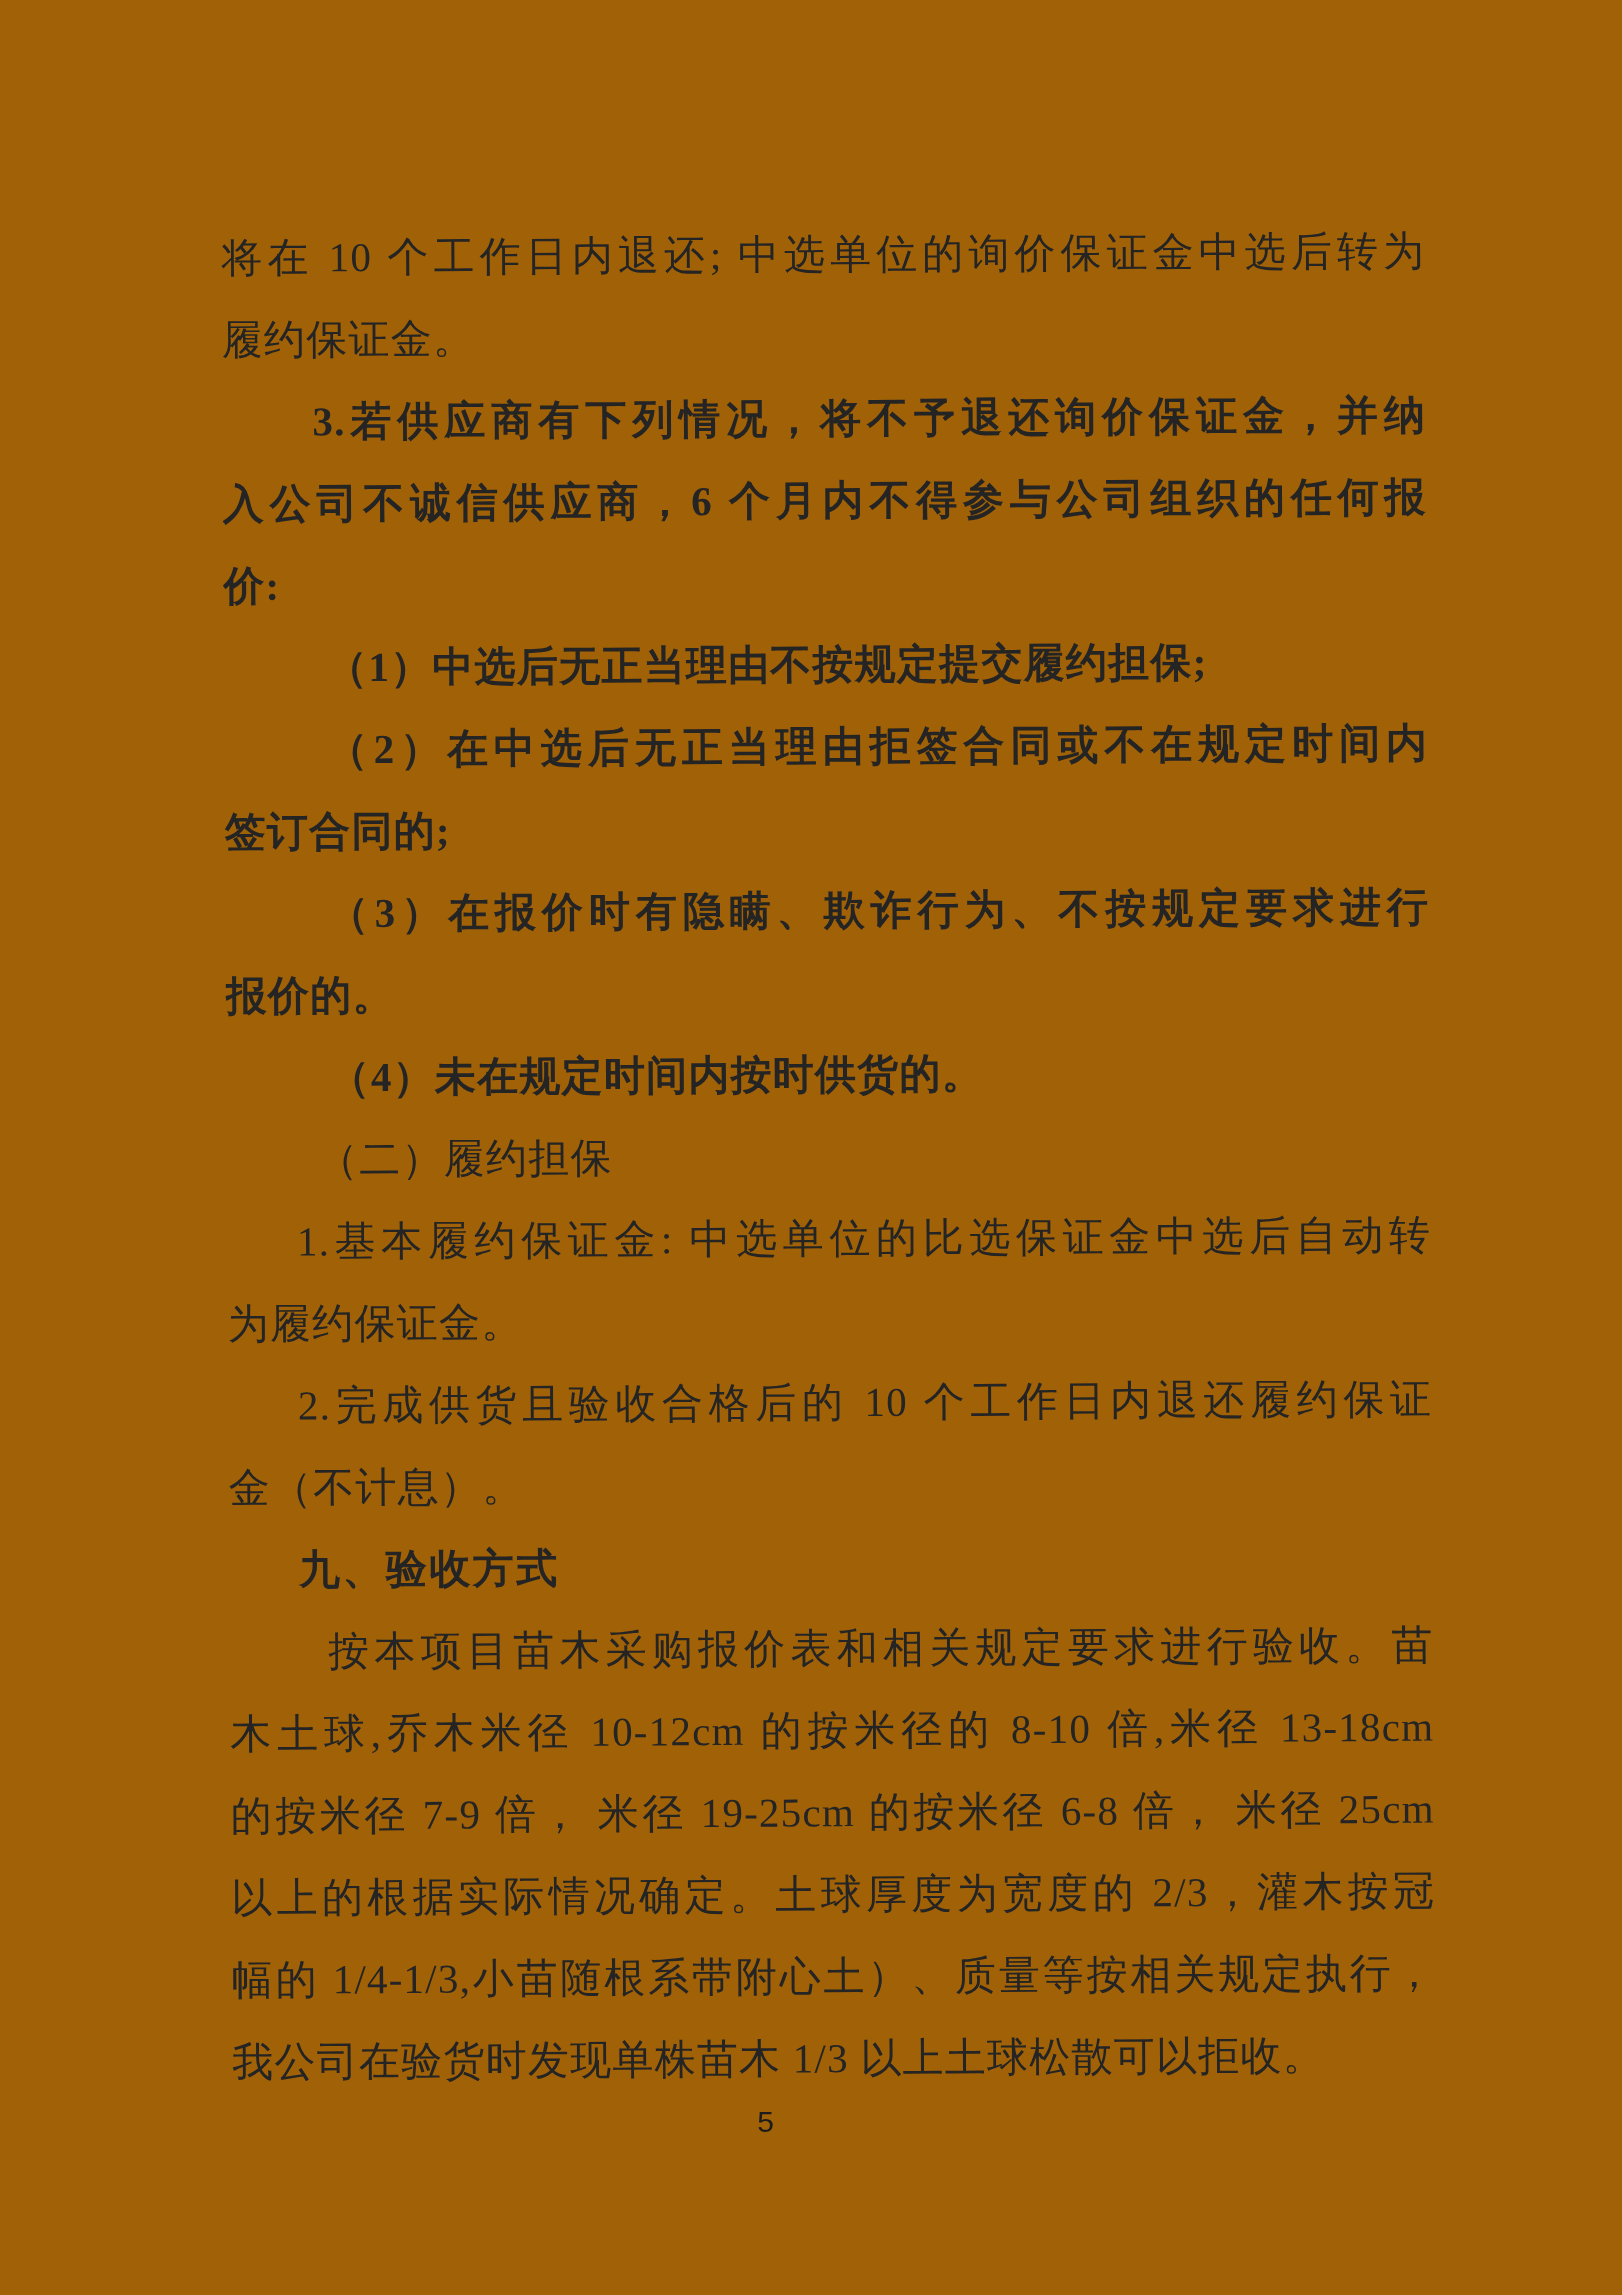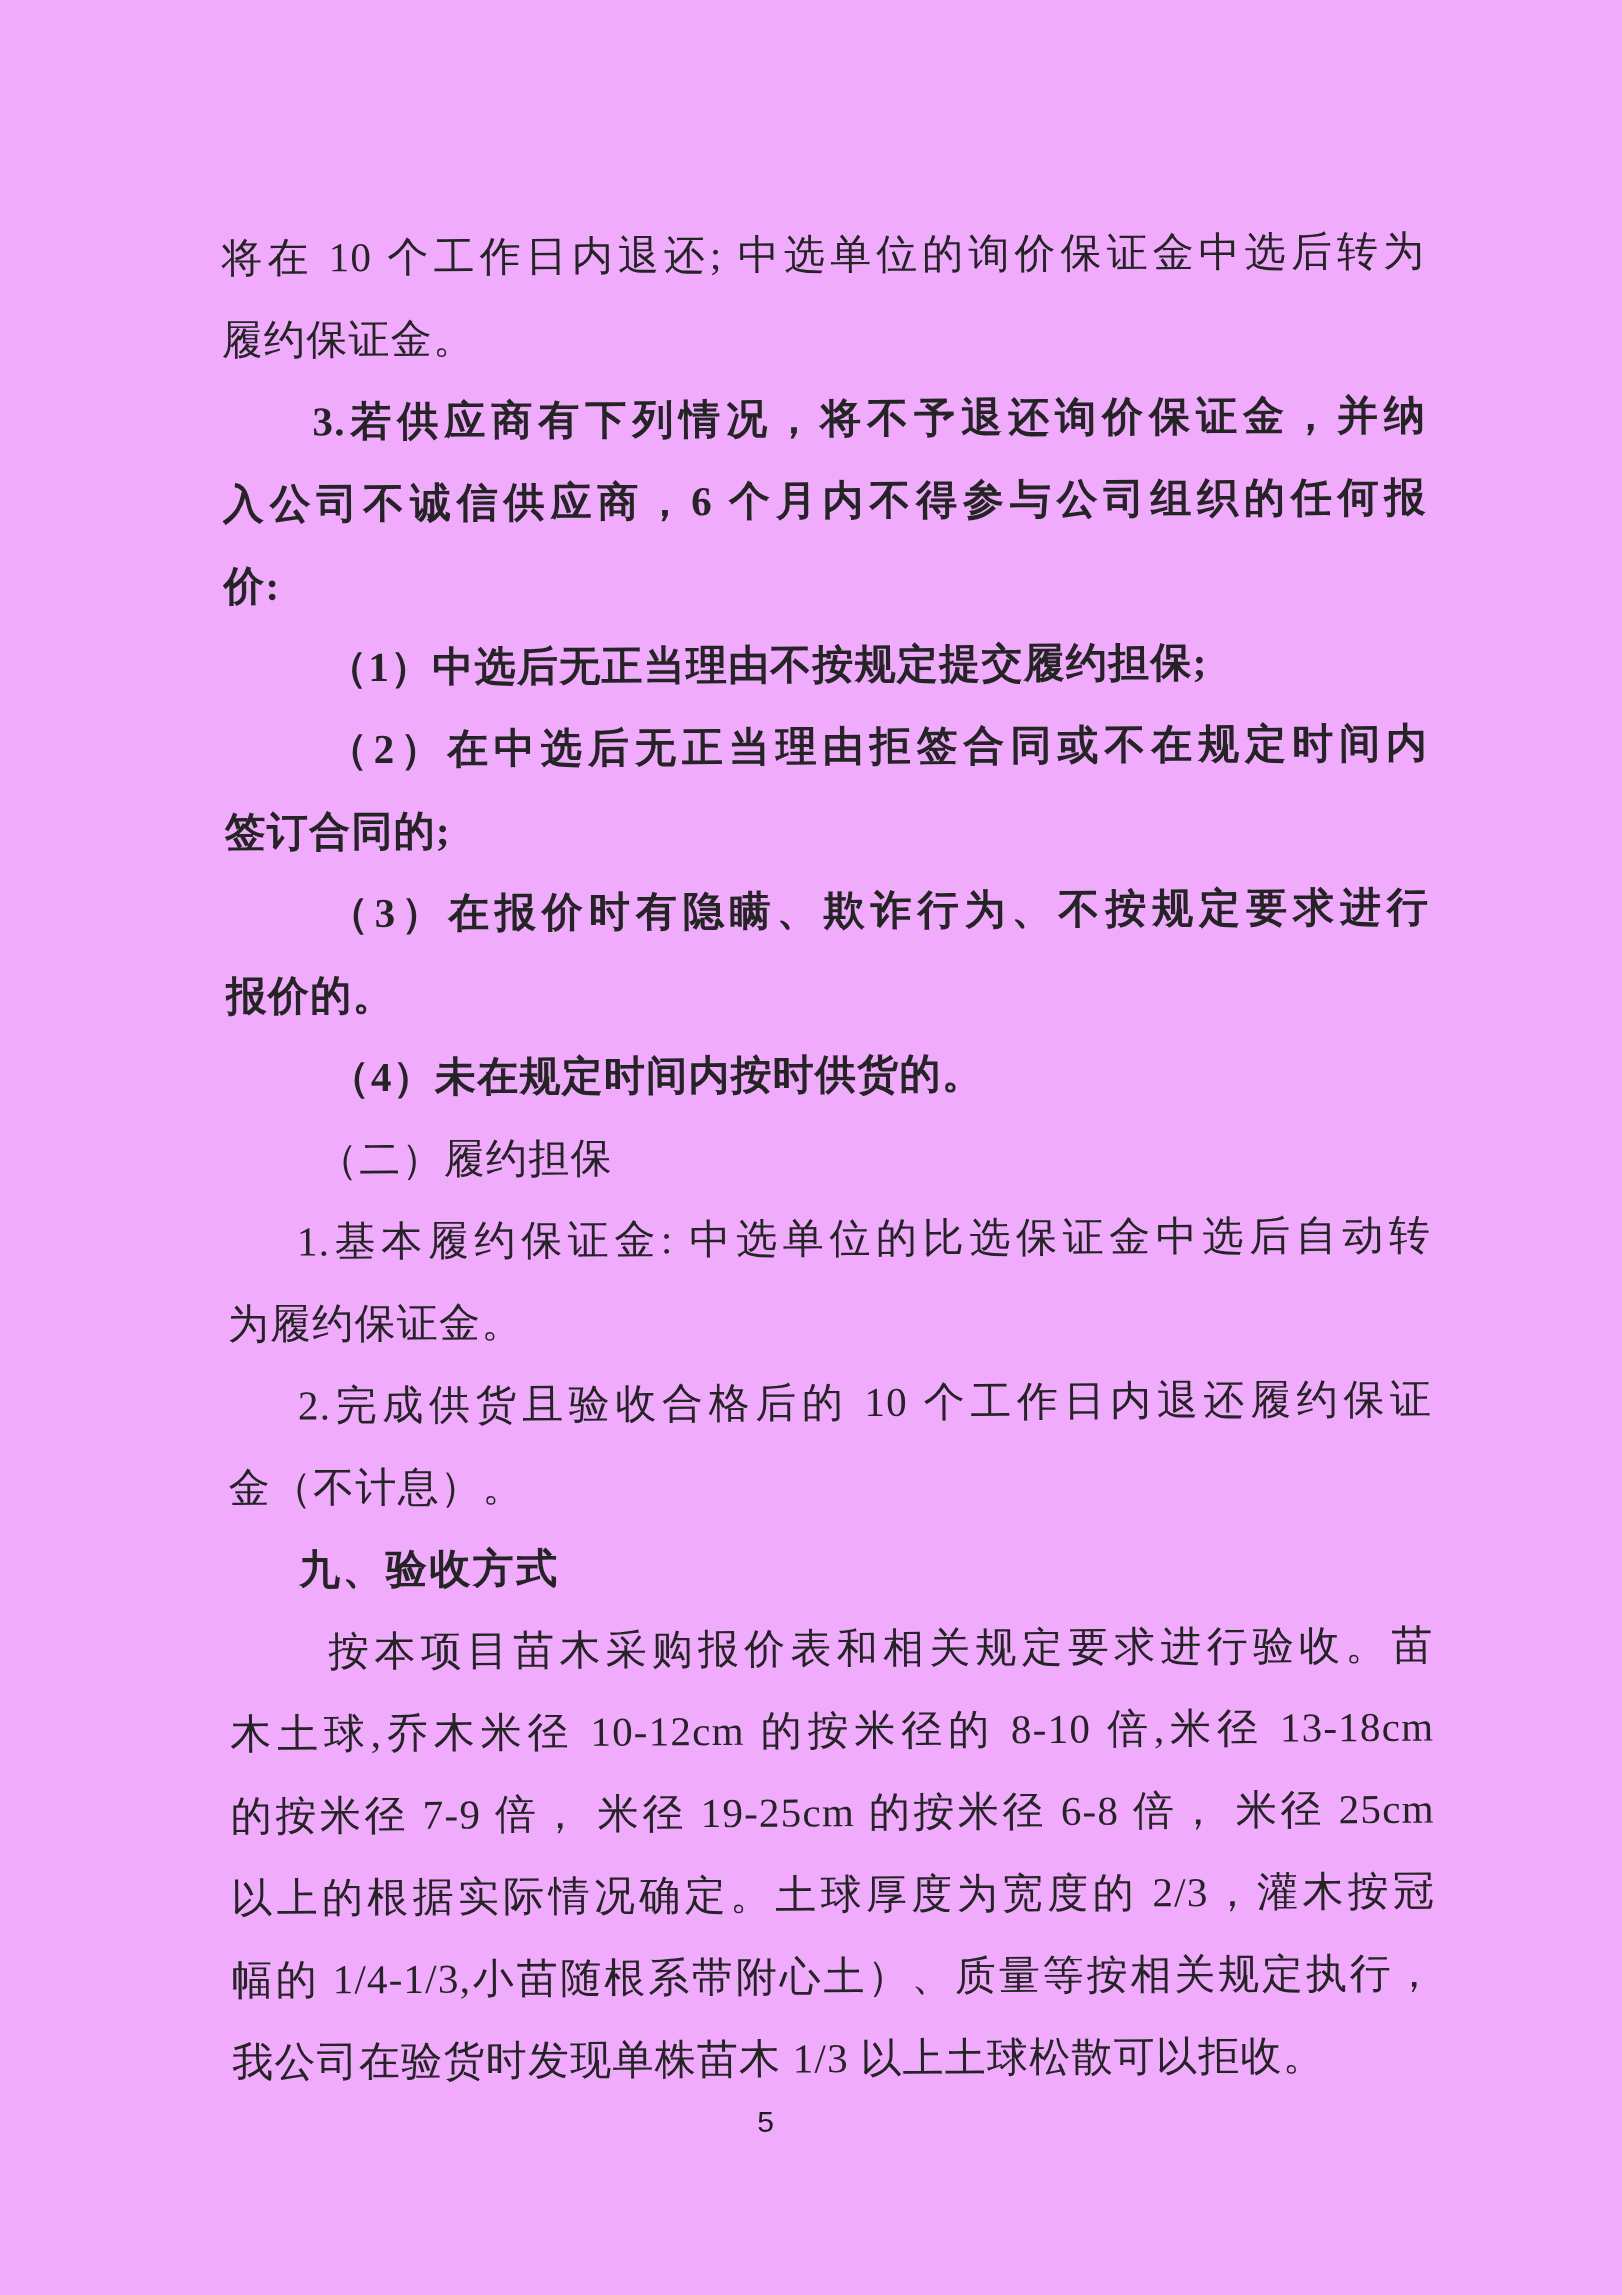--- a/index.html
+++ b/index.html
@@ -4,21 +4,21 @@
 <style>
   html, body {
     margin: 0;
     padding: 0;
     background: #ffffff;
   }
   .page {
     position: relative;
     width: 1623px;
     height: 2295px;
-    background: #f0abfc;
+    background: #a16207;
     overflow: hidden;
     font-family: "Liberation Serif", serif;
     color: #242424;
   }
   .content {
     position: absolute;
     left: 221px;
     top: 217px;
     width: 1204px;
     transform: rotate(-0.35deg);

